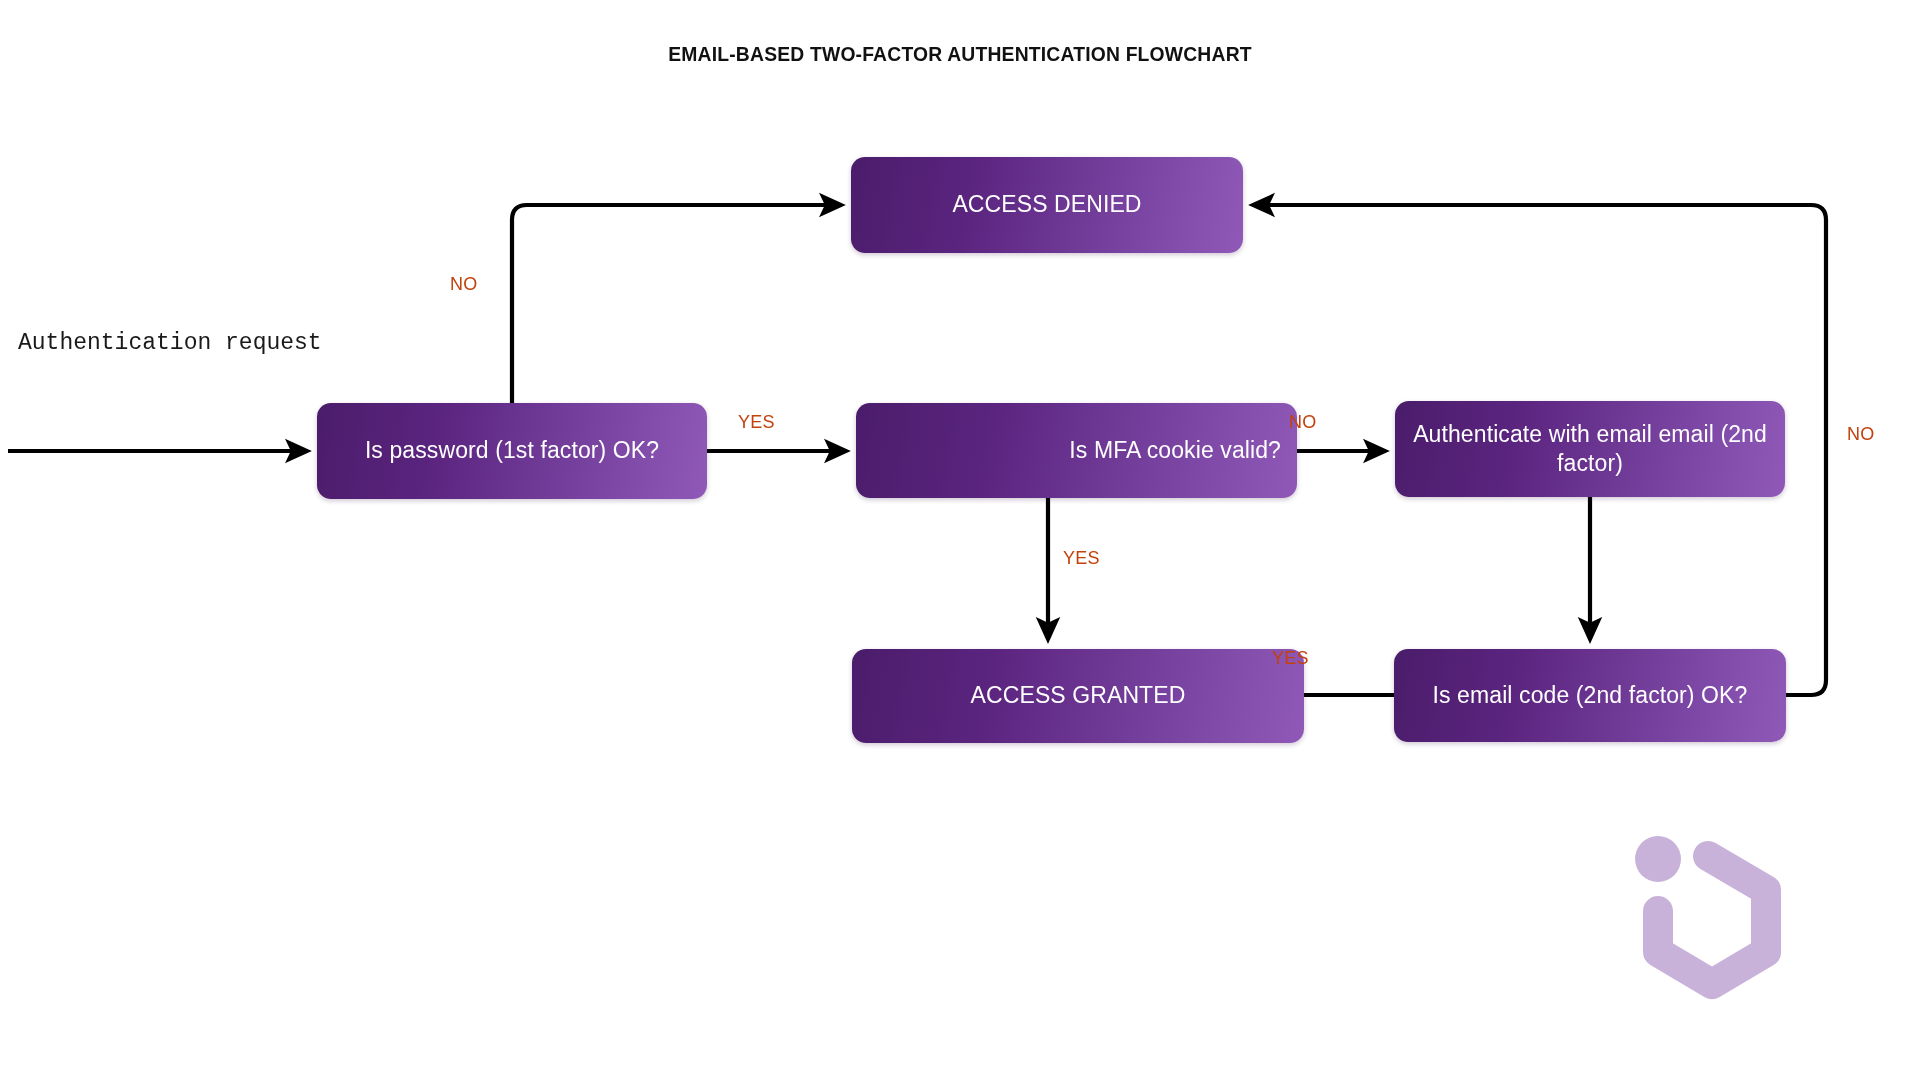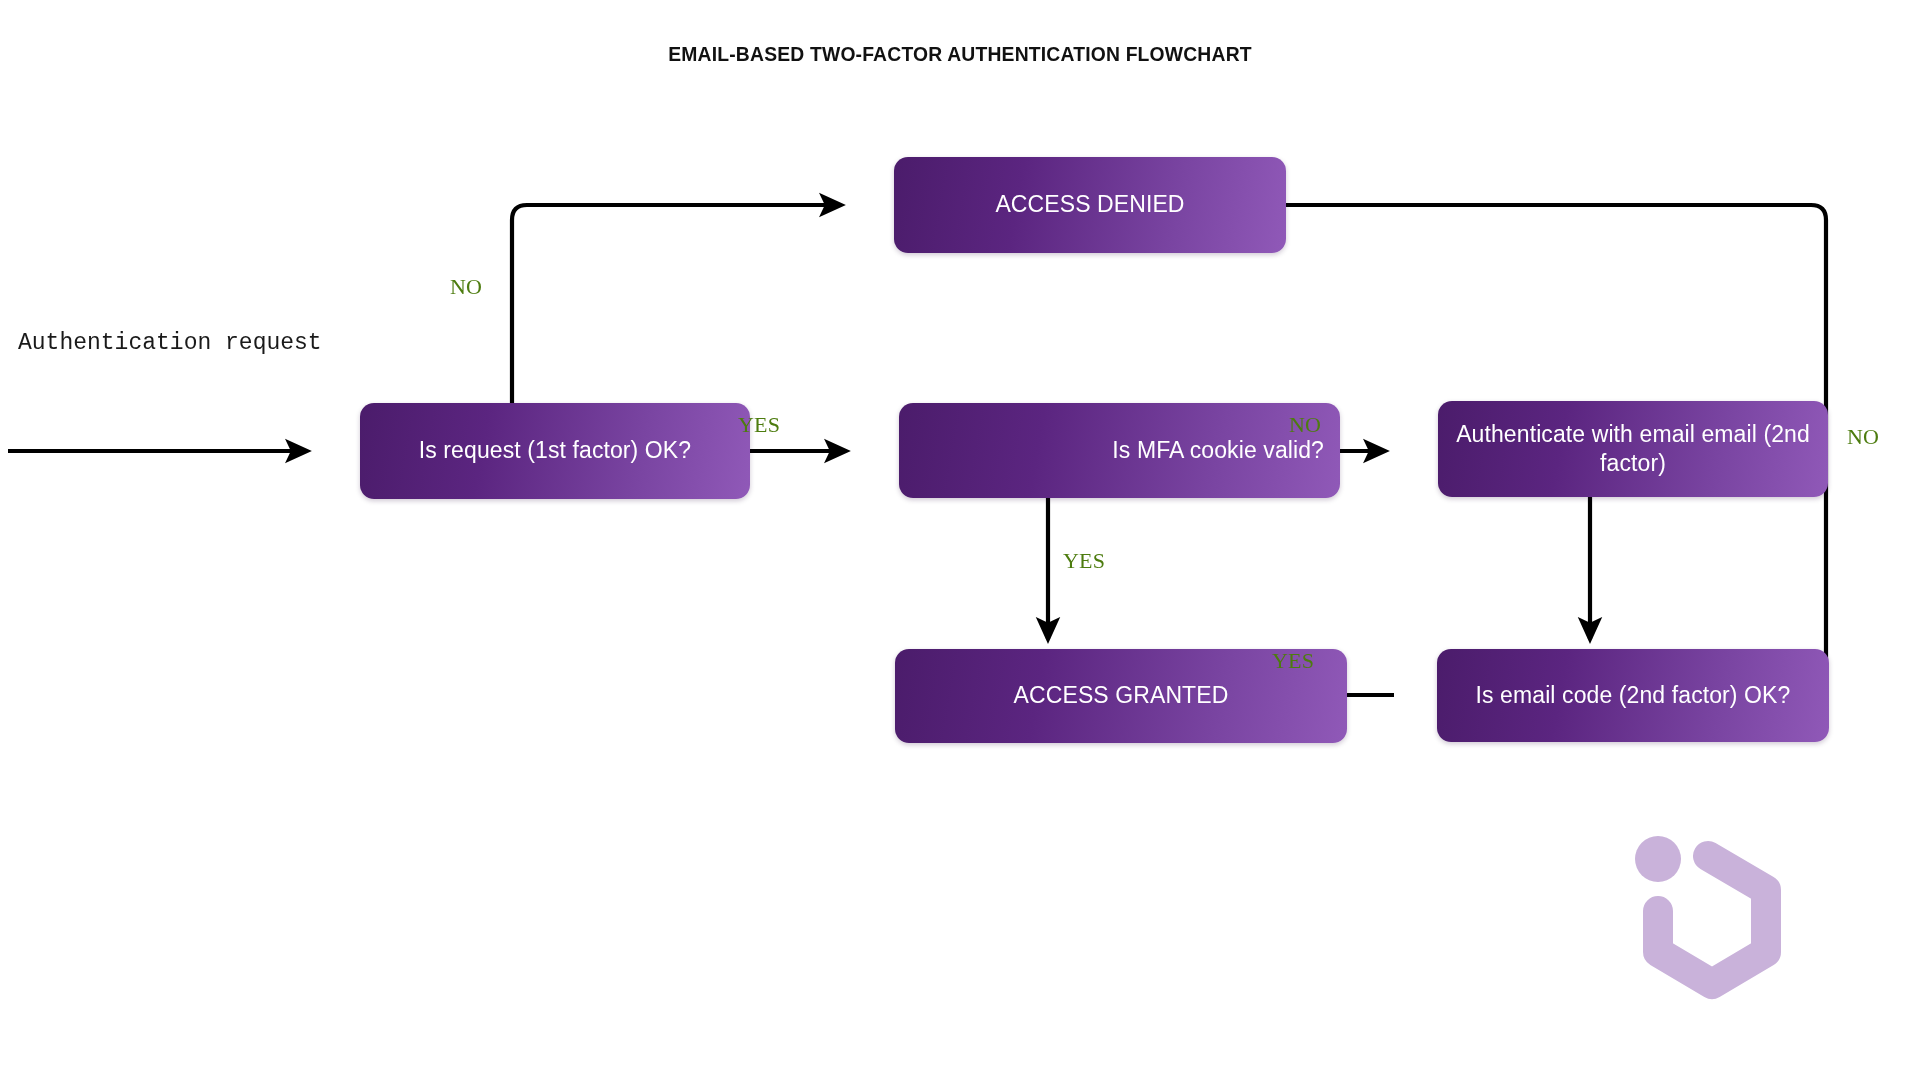--- a/index.html
+++ b/index.html
@@ -58,29 +58,28 @@
     align-items: center;
     justify-content: center;
     text-align: center;
     font-family: "Liberation Sans", sans-serif;
     font-size: 23px;
     font-weight: 400;
     line-height: 1.28;
     padding: 4px 16px;
     box-shadow: 0 2px 5px rgba(40, 10, 60, 0.22);
     letter-spacing: 0.1px;
-    margin-left: 43px;
   }
 
   
   .edge-label {
     position: absolute;
-    font-family: Liberation Serif, serif;
-    font-size: 22px;
-    color: #4d7c0f;
+    font-family: Liberation Sans, sans-serif;
+    font-size: 18px;
+    color: #c2410c;
     white-space: nowrap;
     letter-spacing: 0.2px;
   }
 
   
   #entry-caption {
     position: absolute;
     font-family: Liberation Mono, monospace;
     font-size: 23px;
     color: #1a1a1a;
@@ -131,21 +130,21 @@
     </g>
   </svg>
 
   <div id="entry-caption" style="left:18px; top:330px;">Authentication request</div>
 
   <div class="node" style="left:851px; top:157px; width:392px; height:96px;">
     <span>ACCESS DENIED</span>
   </div>
 
   <div class="node" style="left:317px; top:403px; width:390px; height:96px;">
-    <span>Is request (1st factor) OK?</span>
+    <span>Is password (1st factor) OK?</span>
   </div>
 
   <div class="node" style="left:856px; top:403px; width:441px; height:95px;justify-content:flex-end;">
     <span>Is MFA cookie valid?</span>
   </div>
 
   <div class="node" style="left:1395px; top:401px; width:390px; height:96px;">
     <span>Authenticate with email email (2nd factor)</span>
   </div>
 

